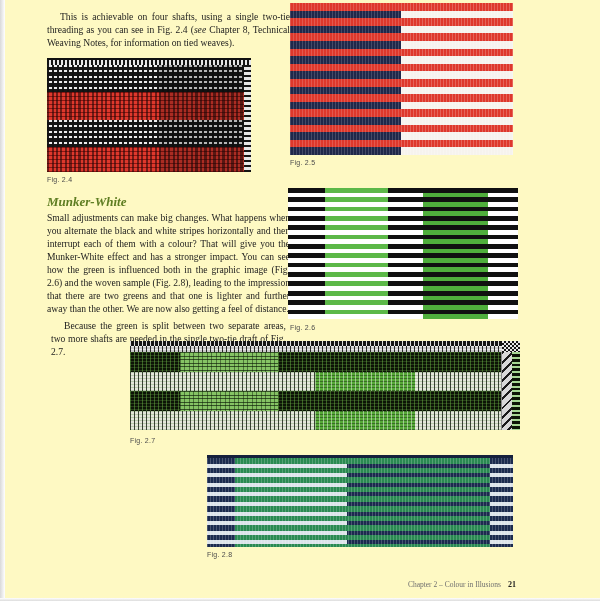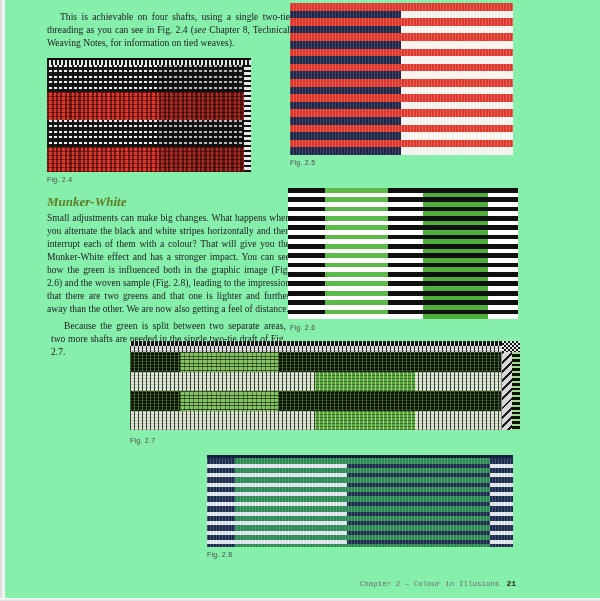--- a/index.html
+++ b/index.html
@@ -1,16 +1,16 @@
 <!DOCTYPE html>
 <html style="--accent-heading-olive: #5e7d22; --weave-red: #de382c; --weave-navy: #20284a; --illusion-green-light-zone: #5cb848; --illusion-green-dark-zone: #4fae3c; --sample-green: #2a8a52; --sample-navy: #1b2b4e; --sample-white: #dce4ea;"><head>
 <meta charset="utf-8">
 <style>
   html,body{margin:0;padding:0;width:600px;height:601px;background:#ffffff;overflow:hidden;}
-  .page{position:relative;width:600px;height:601px;background:#86efac;
+  .page{position:relative;width:600px;height:601px;background:#fef9c3;
         font-family:"Liberation Serif",serif;}
   .edge-left{position:absolute;left:0;top:0;bottom:0;width:5px;
              background:linear-gradient(90deg,#d9d9d9,#ffffff);}
   .edge-bottom{position:absolute;left:0;right:0;bottom:0;height:3px;
              background:linear-gradient(0deg,#dcdcdc,#ffffff);}
 
   .body-text{position:absolute;font-size:9.6px;line-height:13px;color:#1c1c1c;
              text-align:justify;margin:0;}
   .intro{left:47px;top:10px;width:243px;text-indent:13px;}
   .section-body{left:47px;top:211px;width:243px;}
@@ -96,21 +96,21 @@
      background:repeating-linear-gradient(180deg,var(--sample-green,#2a8a52) 0 5.6px,var(--sample-white,#dce4ea) 5.6px 9.6px);}
   .f28-z3{left:140px;width:143px;
      background:repeating-linear-gradient(180deg,var(--sample-green,#2a8a52) 0 5.6px,var(--sample-navy,#1b2b4e) 5.6px 9.6px);}
   .f28-z4{left:283px;width:23px;
      background:repeating-linear-gradient(180deg,var(--sample-navy,#1b2b4e) 0 5.6px,var(--sample-white,#dce4ea) 5.6px 9.6px);}
   .f28-knit{position:absolute;inset:0;
      background:repeating-linear-gradient(90deg,rgba(255,255,255,.2) 0 1px,transparent 1px 3px);}
 
   
   .footer{position:absolute;left:300px;top:573px;width:216px;text-align:right;
-     font-family:Liberation Mono, monospace;}
+     font-family:Liberation Serif, serif;}
   .footer .chap{font-size:7.5px;color:#6f6f6f;}
   .footer .pnum{font-size:8px;color:#222;font-weight:bold;margin-left:7px;}
 </style>
 </head>
 <body>
 
 <div class="page">
   <div class="edge-left"></div>
   <div class="edge-bottom"></div>
 

